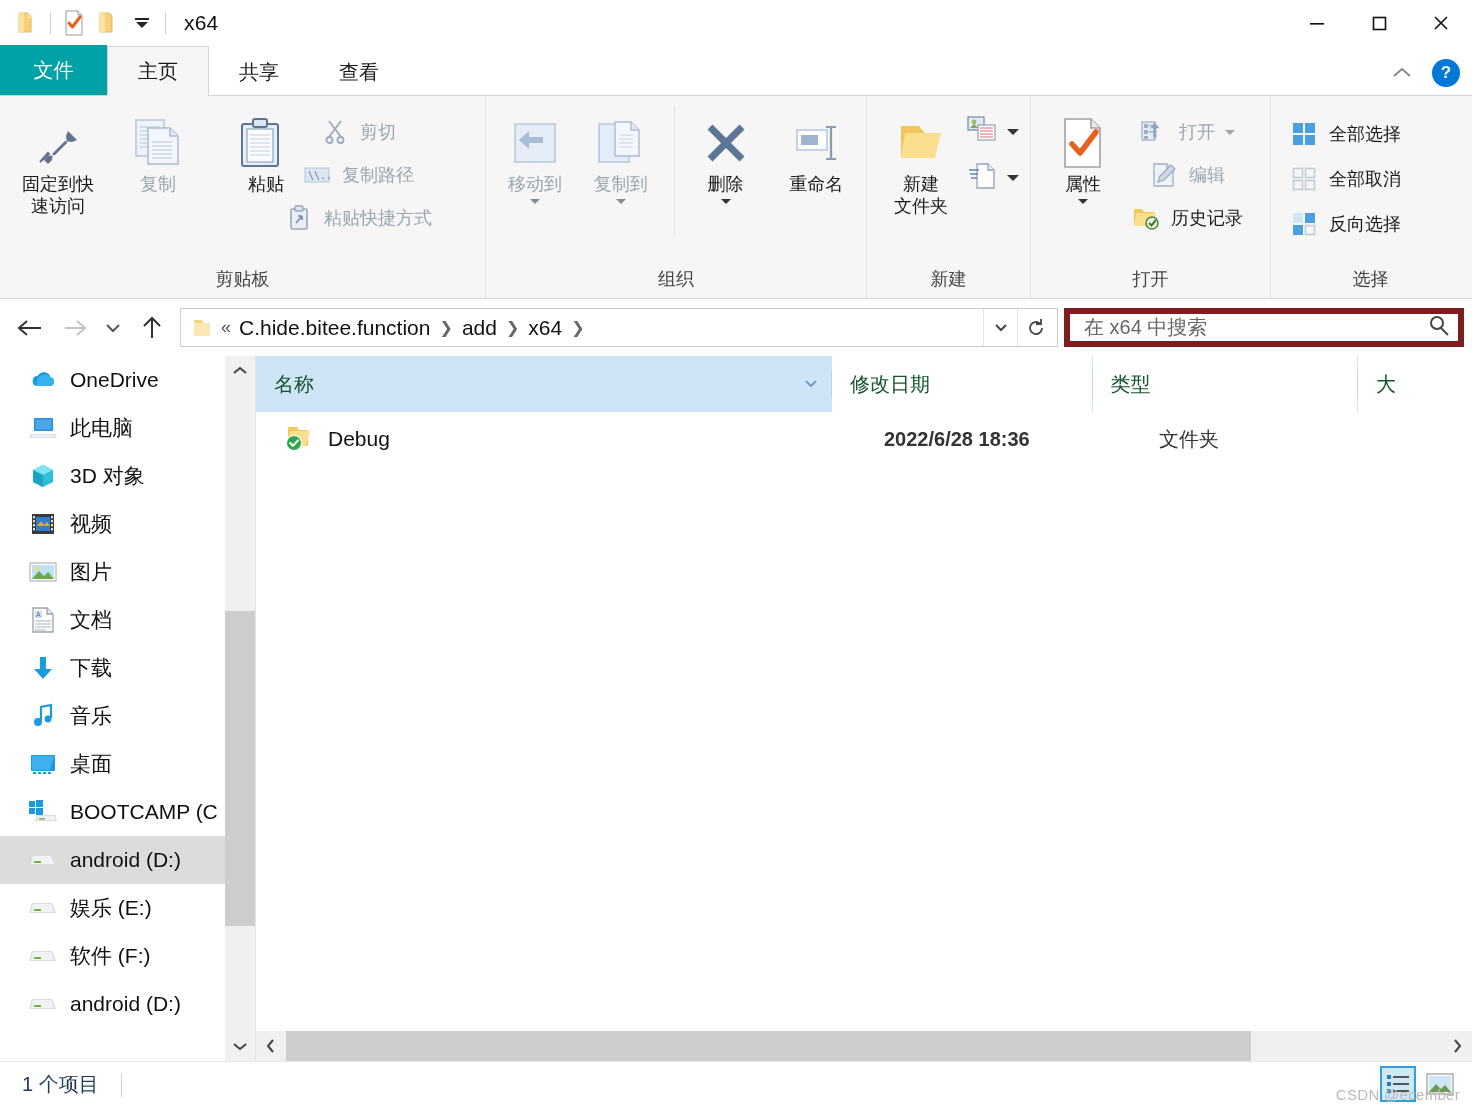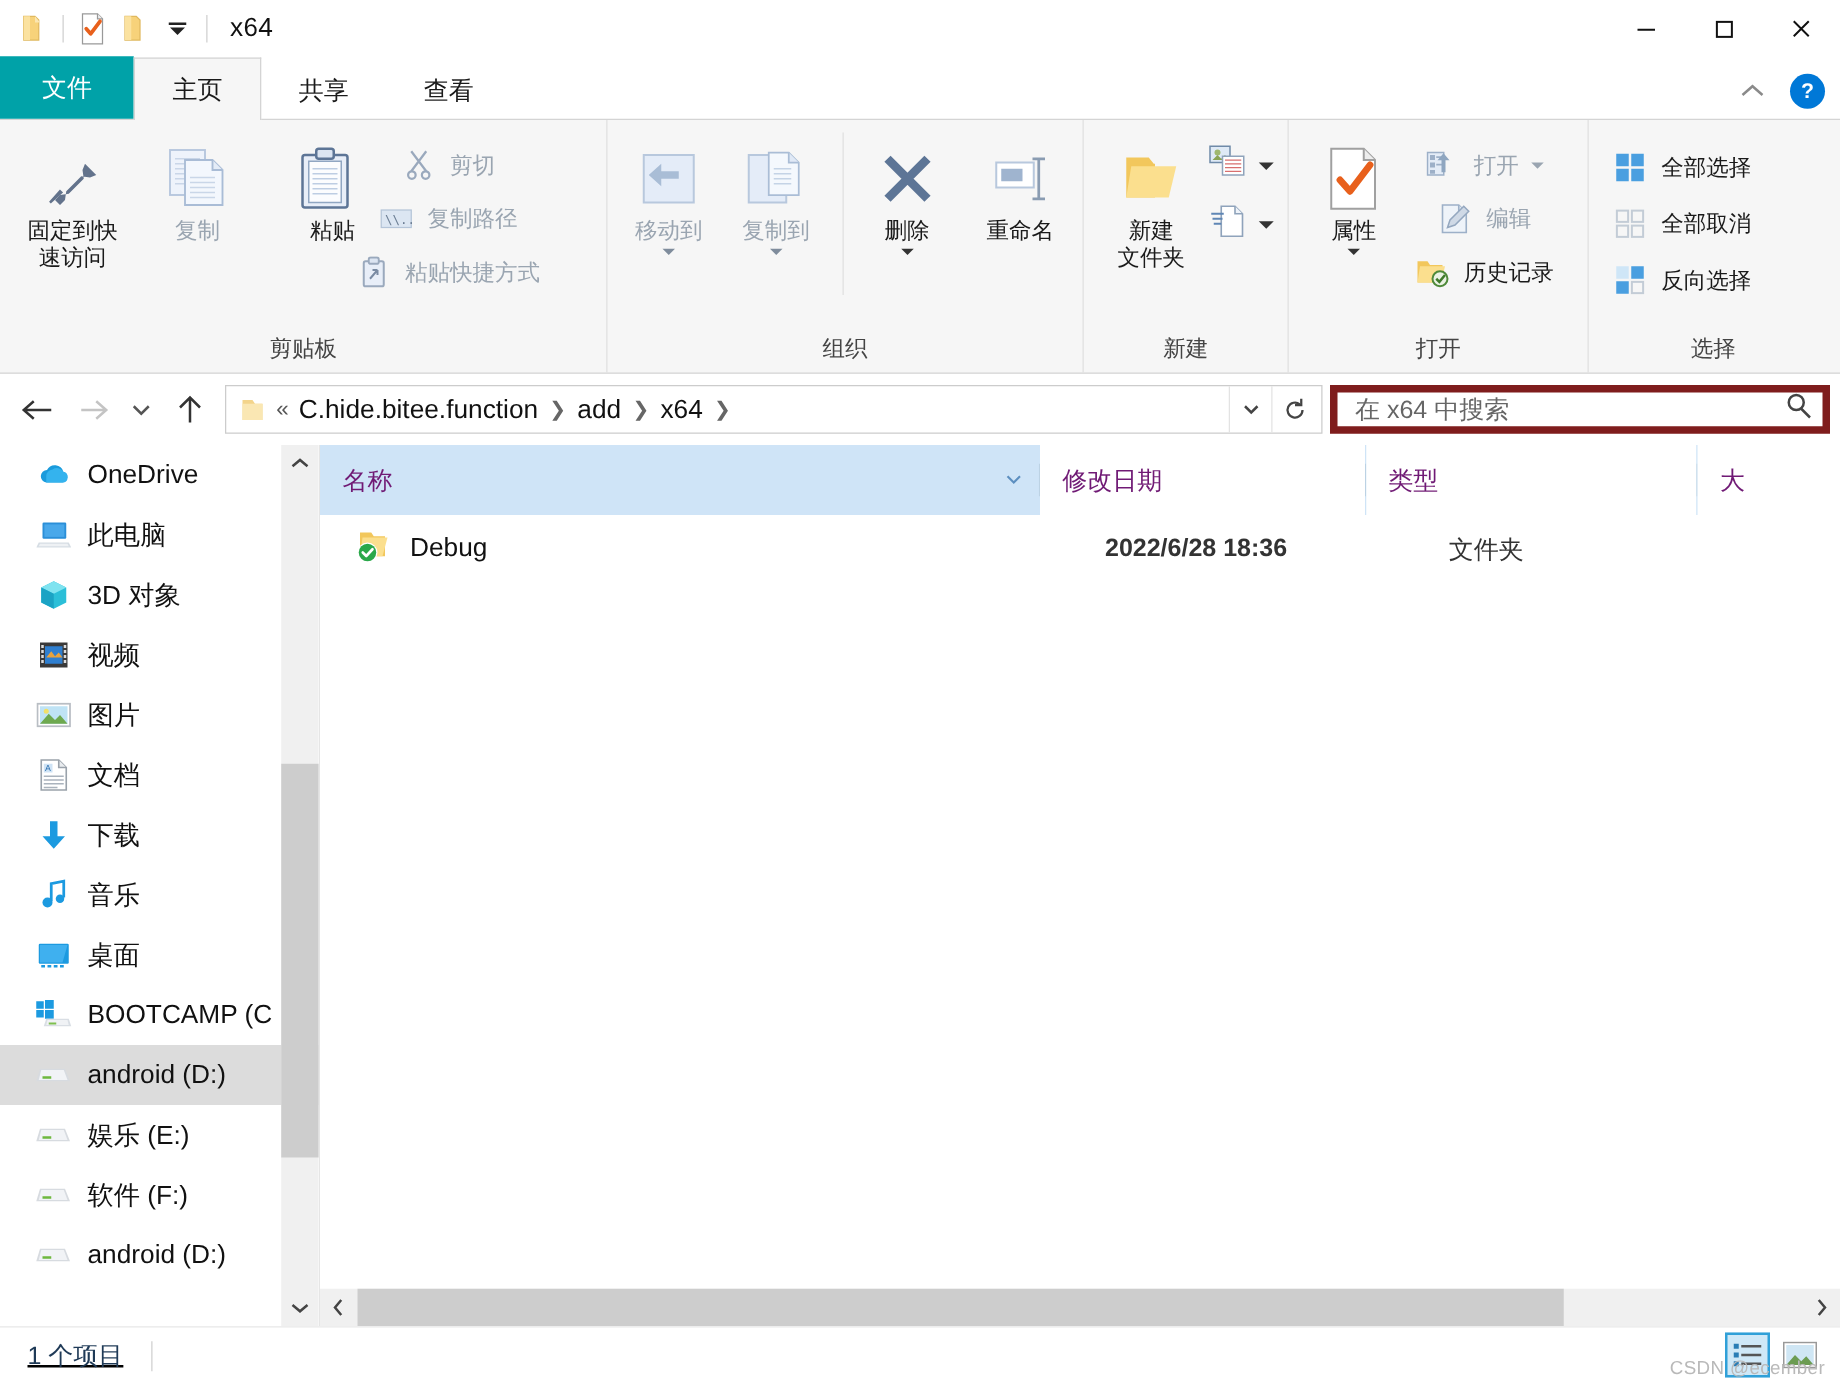--- a/index.html
+++ b/index.html
@@ -149,21 +149,21 @@
   
   .content { flex: 1; display: flex; flex-direction: column; min-width: 0; border-left: 1px solid #e5e5e5;}
   .col-head {
     height: 56px; flex:0 0 56px; background: #cfe4f7; display: flex; align-items: center;
     position: relative;
   }
   .col-head .sortmark {
     position: absolute; top: 2px; left: 310px; color: #5a7fa5; font-size: 15px;
   }
   .col {
-    height: 56px; display:flex; align-items:center; font-size: 20px; color: #701a75;
+    height: 56px; display:flex; align-items:center; font-size: 20px; color: #14532d;
     padding-left: 18px; position: relative;
   }
   .col.name { width: 610px; background:#cfe4f7; }
   .col.mdate { width: 275px; background:#fff; }
   .col.type { width: 280px; background:#fff; }
   .col.size { width: 120px; background:#fff; }
   .col .colchev { position:absolute; right: 12px; color:#5a7fa5; font-size:14px; }
   .col-div { width:1px; height:26px; background:#bcd2e4; }
   .col-fill { flex:1; background:#fff; height:56px; }
 
@@ -176,21 +176,21 @@
   .hscroll {
     height: 30px; flex: 0 0 30px; background: #f0f0f0; display:flex; align-items:center; position:relative;
   }
   .hs-arrow { width: 30px; height:30px; display:flex;align-items:center;justify-content:center; }
   .hs-track { flex:1; height: 30px; position: relative; }
   .hs-thumb { position:absolute; top:0; height:30px; background:#cdcdcd; }
 
   
   .statusbar {
     flex: 0 0 46px; height: 46px; background: #fff; display:flex; align-items:center;
-    border-top: 1px solid #e8e8e8; position: relative; padding-left: 22px; text-decoration: underline;
+    border-top: 1px solid #e8e8e8; position: relative; padding-left: 22px;
   }
   .status-text { font-size: 20px; color: #1f3a57; }
   .status-div { width:1px; height: 24px; background:#d0d0d0; margin-left: 22px; }
   .viewbtns { position:absolute; right: 14px; top: 4px; display:flex; gap: 6px; align-items:center; }
   .viewbtn { width: 36px; height: 36px; display:flex; align-items:center; justify-content:center; }
   .viewbtn.active { border: 2px solid #30a0d8; background: #cfe8f7; }
   .watermark {
     position: absolute; right: 12px; bottom: 4px; font-size: 15px; color: #b9b9b9;
     pointer-events: none; letter-spacing: .3px;
   }

